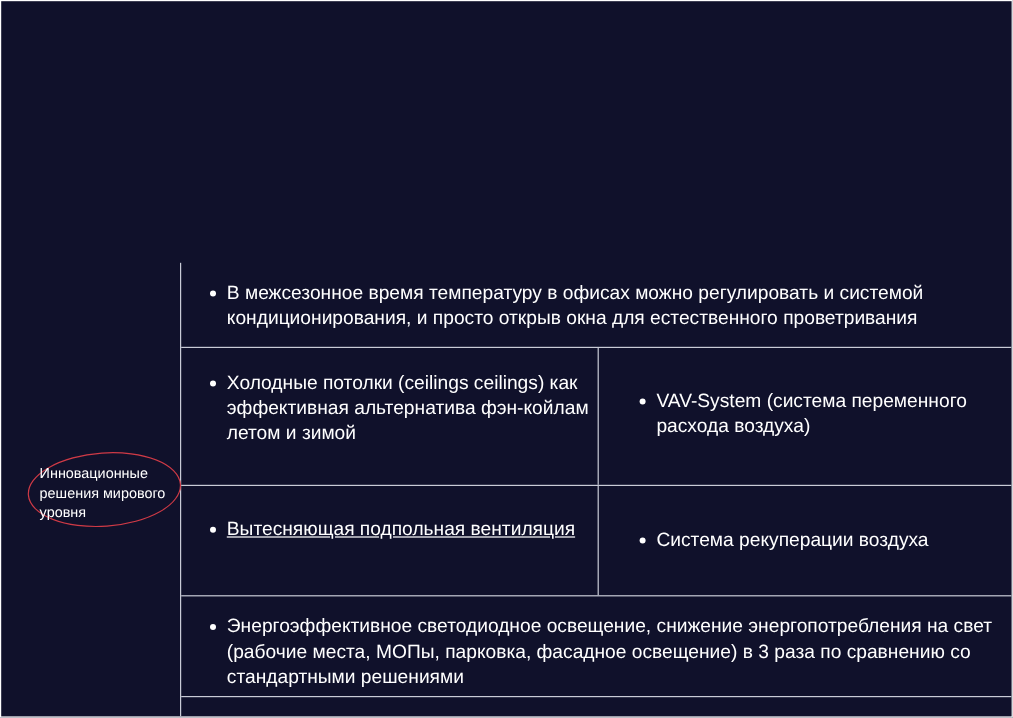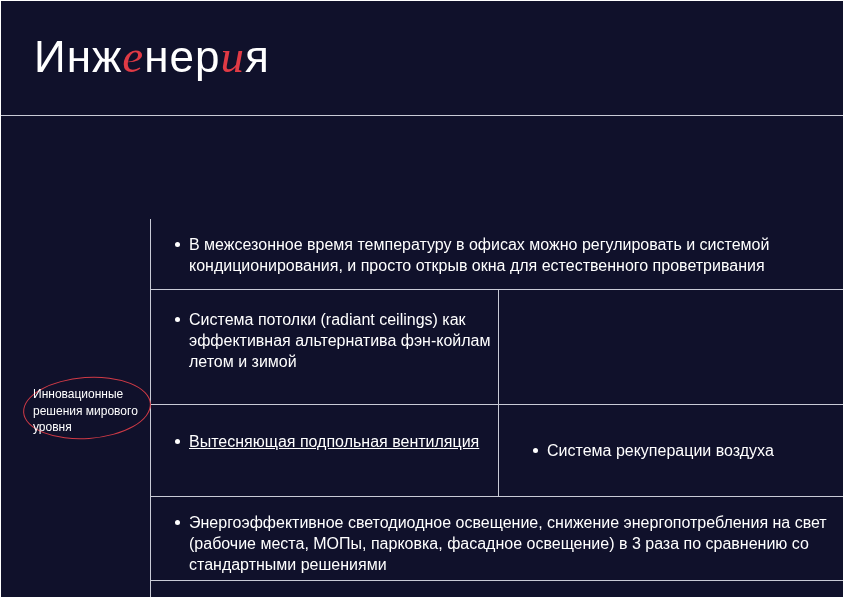--- a/index.html
+++ b/index.html
@@ -166,43 +166,43 @@
   .r2-right { position: absolute; left: 24px; top: 34px; width: 300px; }
   .r3-left  { position: absolute; left: 14px; top: 26px; width: 320px; text-decoration: underline; }
   .r3-right { position: absolute; left: 24px; top: 35px; width: 300px; }
   .r4-text  { position: absolute; left: 14px; top: 15px; width: 640px; }
 </style>
 </head>
 <body>
 
 <div class="slide">
 
-  <div class="logo-band">
-    <div class="logo"><span class="w">Инж</span><span class="r">е</span><span class="w">нер</span><span class="r">и</span><span class="w">я</span></div>
-  </div>
 
 
   <div class="body-area">
 
     <div class="left-col">
       <div class="ellipse"></div>
       <div class="left-label">Инновационные решения мирового уровня</div>
     </div>
 
     <div class="right-col">
 
       <div class="row row-1">
         <div class="cell cell-full">
           <div class="bullet-item r1-text">В межсезонное время температуру в офисах можно регулировать и системой кондиционирования, и просто открыв окна для естественного проветривания</div>
         </div>
       </div>
 
       <div class="row row-2">
         <div class="cell cell-left">
-          <div class="bullet-item r2-left">Система потолки (radiant ceilings) как эффективная альтернатива фэн-койлам летом и зимой</div>
+          <div class="bullet-item r2-left">Холодные потолки (ceilings ceilings) как эффективная альтернатива фэн-койлам летом и зимой</div>
+        </div>
+        <div class="cell cell-right">
+          <div class="bullet-item r2-right">VAV-System (система переменного расхода воздуха)</div>
         </div>
       </div>
 
       <div class="row row-3">
         <div class="cell cell-left">
           <div class="bullet-item r3-left">Вытесняющая подпольная вентиляция</div>
         </div>
         <div class="cell cell-right">
           <div class="bullet-item r3-right">Система рекуперации воздуха</div>
         </div>

